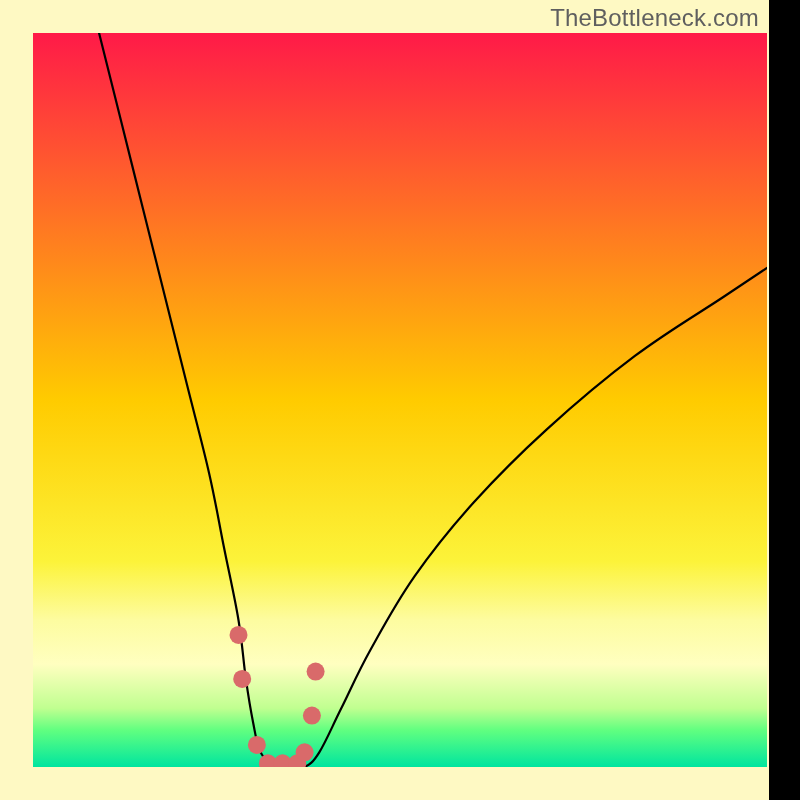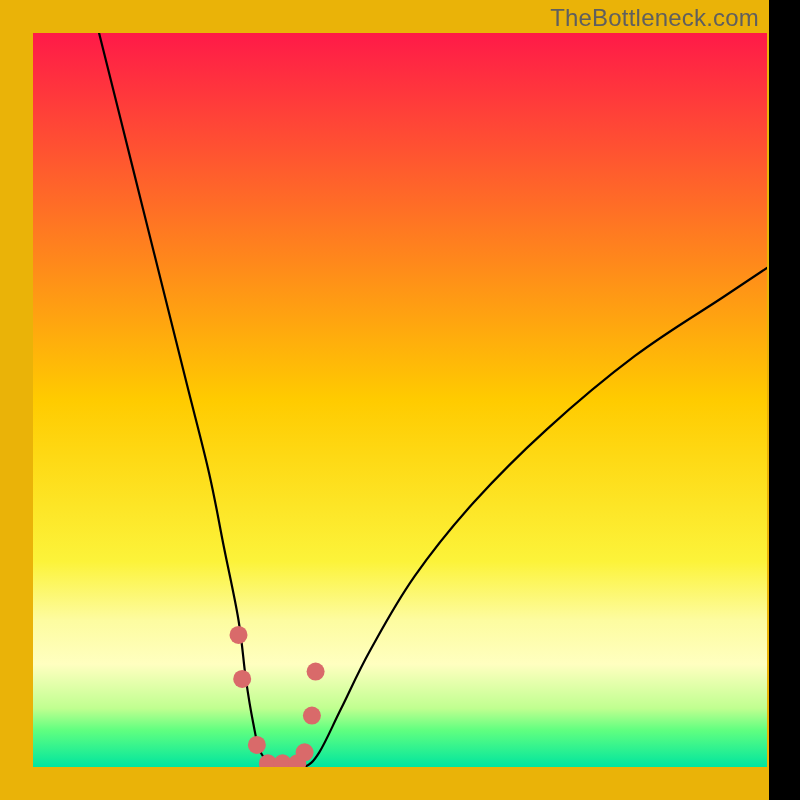--- a/index.html
+++ b/index.html
@@ -1,21 +1,21 @@
 <!DOCTYPE html>
 <html><head>
 <meta charset="utf-8">
 <style>
   * { margin: 0; padding: 0; box-sizing: border-box; }
   html, body { width: 800px; height: 800px; overflow: hidden; background: #000; }
   .frame {
     position: relative;
     width: 769px;
     height: 800px;
-    background: #eab308;
+    background: #fef9c3;
   }
   .watermark {
     position: absolute;
     top: 4px;
     right: 10px;
     font-family: Arial, Helvetica, sans-serif;
     font-size: 24px;
     font-weight: 500;
     color: #5f5f5f;
     letter-spacing: 0.2px;

